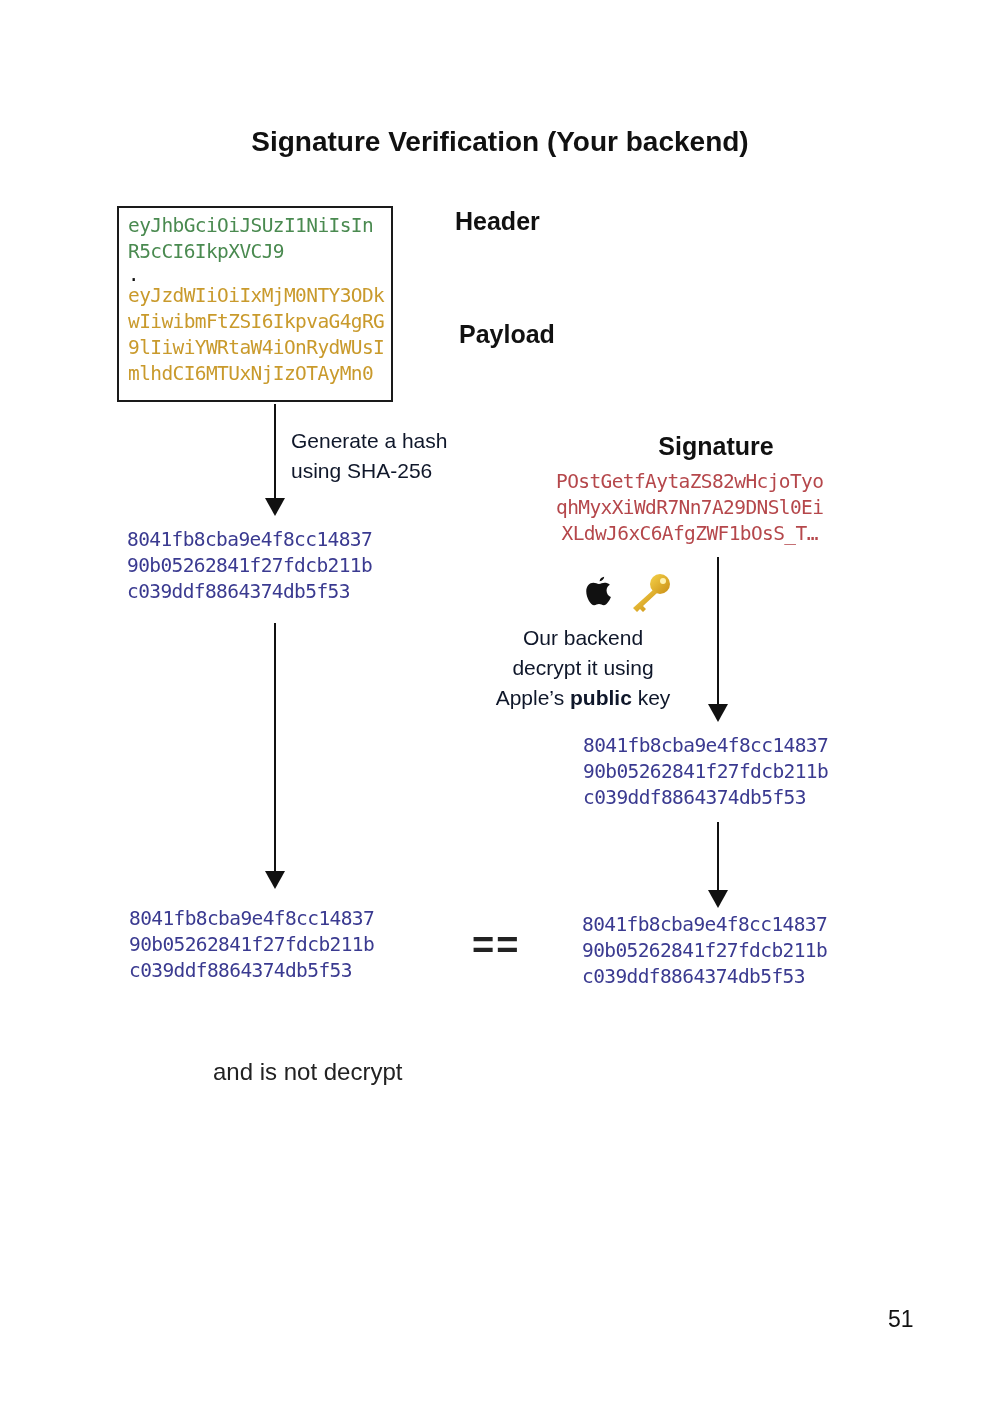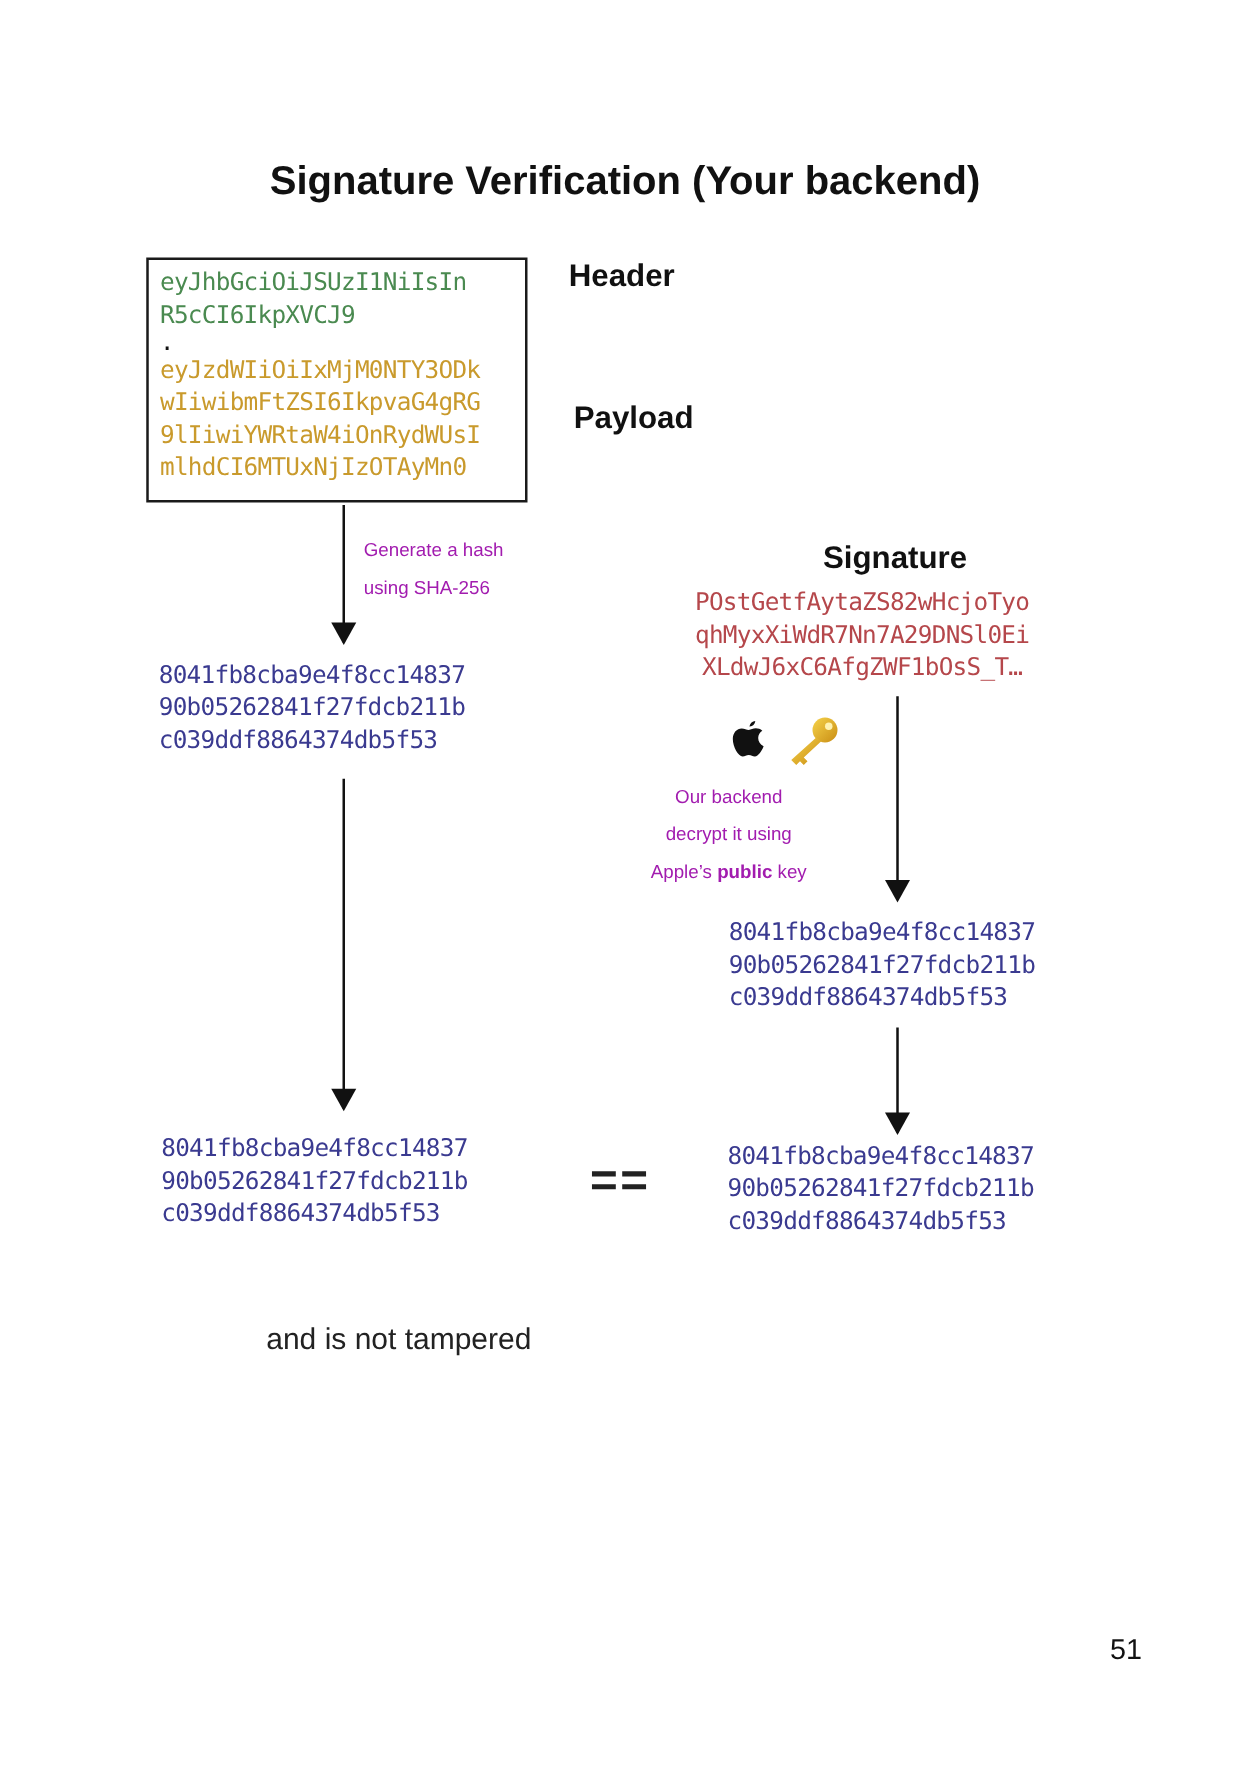--- a/index.html
+++ b/index.html
@@ -1,28 +1,28 @@
 <!DOCTYPE html>
 <html><head>
 <meta charset="utf-8">
 <style>
   html, body { margin: 0; padding: 0; background: #ffffff; }
   body { width: 1005px; height: 1423px; position: relative; overflow: hidden;
          font-family: "Liberation Sans", sans-serif; color: #1a1a1a; }
   .abs { position: absolute; }
-  .title { left: 0; width: 1000px; top: 126px; text-align: center; font-size: 32px; font-weight: bold; color: #111; }
-  .jwt-box { left: 117px; top: 206px; width: 305px; height: 196px; border: 2.5px solid #1a1a1a; box-sizing: border-box; padding: 5px 0 0 9px; }
+  .title { left: 0; width: 1000px; top: 126px; text-align: center; font-size: 28px; font-weight: bold; color: #111; }
+  .jwt-box { left: 117px; top: 206px; width: 276px; height: 196px; border: 2.5px solid #1a1a1a; box-sizing: border-box; padding: 5px 0 0 9px; }
   .mono { font-family: "DejaVu Sans Mono", monospace; font-size: 19.5px; line-height: 26px; white-space: pre; letter-spacing: -0.6px; }
   .green { color: #4a8a50; }
   .gold { color: #c99a2c; }
   .red { color: #b5474b; text-align: center; }
   .blue { color: #3a3a90; }
   .dot { color: #111; line-height: 18px; height: 18px; font-size: 19px; }
   .lbl { font-size: 25px; font-weight: bold; color: #111; }
-  .txt { font-size: 15px; color: #a21caf; line-height: 30px; }
+  .txt { font-size: 21px; color: #0f172a; line-height: 30px; }
   .center { text-align: center; }
   .arrow { position: absolute; width: 2px; background: #111; }
   .arrow::after { content: ""; position: absolute; left: -9px; bottom: -2px; width: 0; height: 0;
                   border-left: 10px solid transparent; border-right: 10px solid transparent; border-top: 18px solid #111; }
   .eq { font-size: 38px; font-weight: bold; color: #222; font-family: "Liberation Sans", sans-serif; letter-spacing: 2px; }
   .apple { display: inline-block; width: 30px; height: 34px; position: relative; vertical-align: middle; }
   .key { display: inline-block; vertical-align: middle; }
   .pagenum { font-size: 23px; color: #111; }
 </style>
 </head>
@@ -100,16 +100,16 @@
   <div class="mono blue">c039ddf8864374db5f53</div>
 </div>
 <div class="abs eq" style="left:472px; top:924px;">==</div>
 <div class="abs" style="left:582px; top:912px;">
   <div class="mono blue">8041fb8cba9e4f8cc14837</div>
   <div class="mono blue">90b05262841f27fdcb211b</div>
   <div class="mono blue">c039ddf8864374db5f53</div>
 </div>
 
 <div class="abs" style="left:213px; top:1055px; font-size:24px; line-height:33px; color:#222;">
-  <div>and is not tampered</div>
+  <div>and is not decrypt</div>
 </div>
 
 <div class="abs pagenum" style="left:888px; top:1306px;">51</div>
 
 </body></html>

